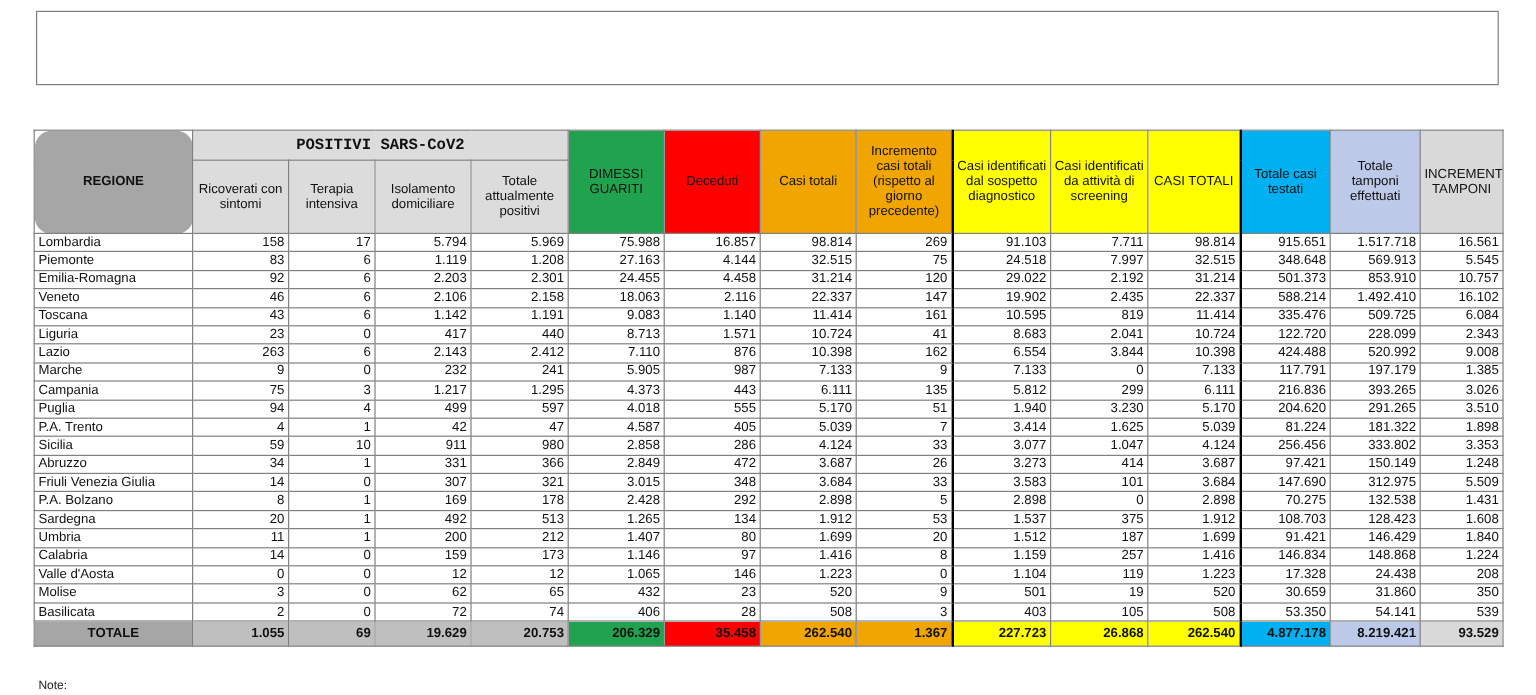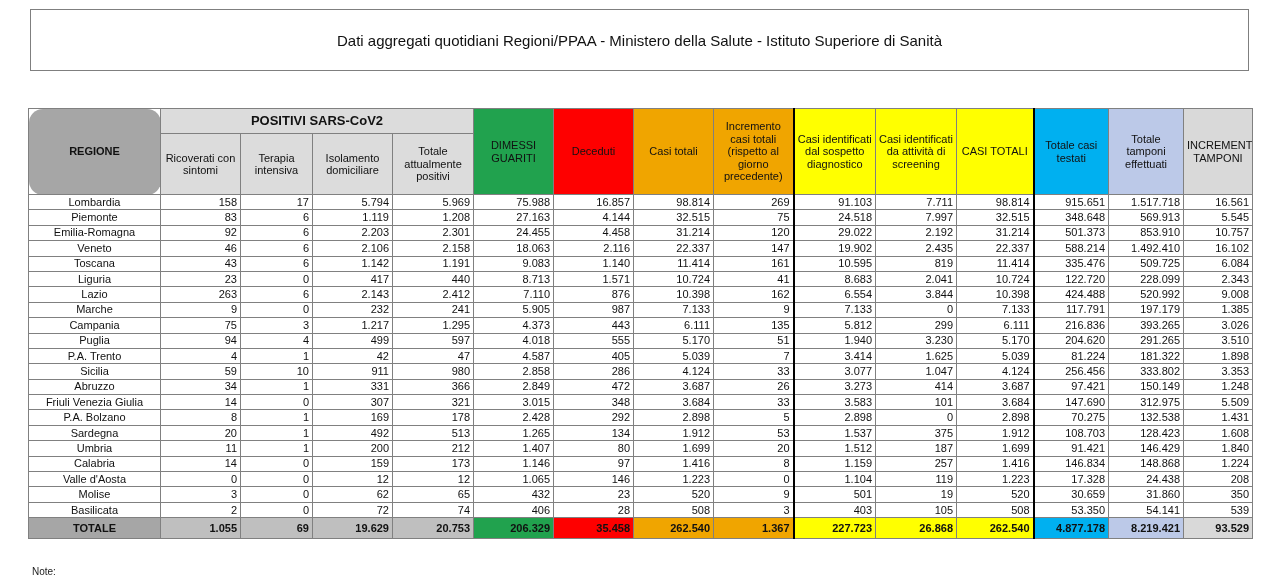--- a/index.html
+++ b/index.html
@@ -18,51 +18,50 @@
     position:absolute; left:28px; top:108px; width:1224px;
     border-collapse:collapse; table-layout:fixed; font-size:11px;
     border:1px solid #000;
   }
   th, td { border:1px solid #808080; overflow:hidden; }
   thead th {
     font-weight:normal; text-align:center; vertical-align:middle;
     padding:1px 3px; line-height:12.5px;
   }
   .region-head { background:#A6A6A6; font-weight:bold;border-radius:14px; }
-  .group-head  { background:#DCDCDC; font-weight:bold; font-size:13px; height:22px; }
+  .group-head  { background:#DCDCDC; font-weight:bold; font-size:13px; height:22px;font-family:Liberation Mono, monospace; }
   .sub-row th  { height:58px; }
   .hc0,.hc1,.hc2,.hc3 { background:#DCDCDC; }
   .hc4  { background:#21A24E; }
   .hc5  { background:#FE0000; }
   .hc6,.hc7 { background:#F0A500; }
   .hc8,.hc9,.hc10 { background:#FFFF00; }
   .hc11 { background:#00B0F0; }
   .hc12 { background:#BCC9E8; }
   .hc13 { background:#D9D9D9; }
   tbody td { height:14.4px; line-height:13px; padding:0 3px; background:#fff; }
   .num { text-align:right; font-variant-numeric:tabular-nums; }
-  .region-cell { text-align:center; }
+  .region-cell { text-align:left; }
   .tL { border-left:2px solid #000; }
   tfoot td { font-weight:bold; height:20px; padding:0 3px; }
   .total-label { text-align:center; background:#A6A6A6; }
   .tc0,.tc1,.tc2,.tc3 { background:#BFBFBF; }
   .tc4  { background:#21A24E; }
   .tc5  { background:#FE0000; }
   .tc6,.tc7 { background:#F0A500; }
   .tc8,.tc9,.tc10 { background:#FFFF00; }
   .tc11 { background:#00B0F0; }
   .tc12 { background:#BCC9E8; }
   .tc13 { background:#D9D9D9; }
   .note { position:absolute; left:32px; top:566px; font-size:10px; color:#222; }
 </style>
 </head>
 <body>
 
 <div class="title-box">
-  <div class="title-line">Dati aggregati quotidiani Regioni/PPAA - Ministero della Salute - Istituto Superiore di Sanità</div>
 </div>
 
 <table class="covid-table">
   <colgroup>
     <col style="width:132px">
       <col style="width:80px">
       <col style="width:72px">
       <col style="width:80px">
     <col style="width:81px">
       <col style="width:80px">

